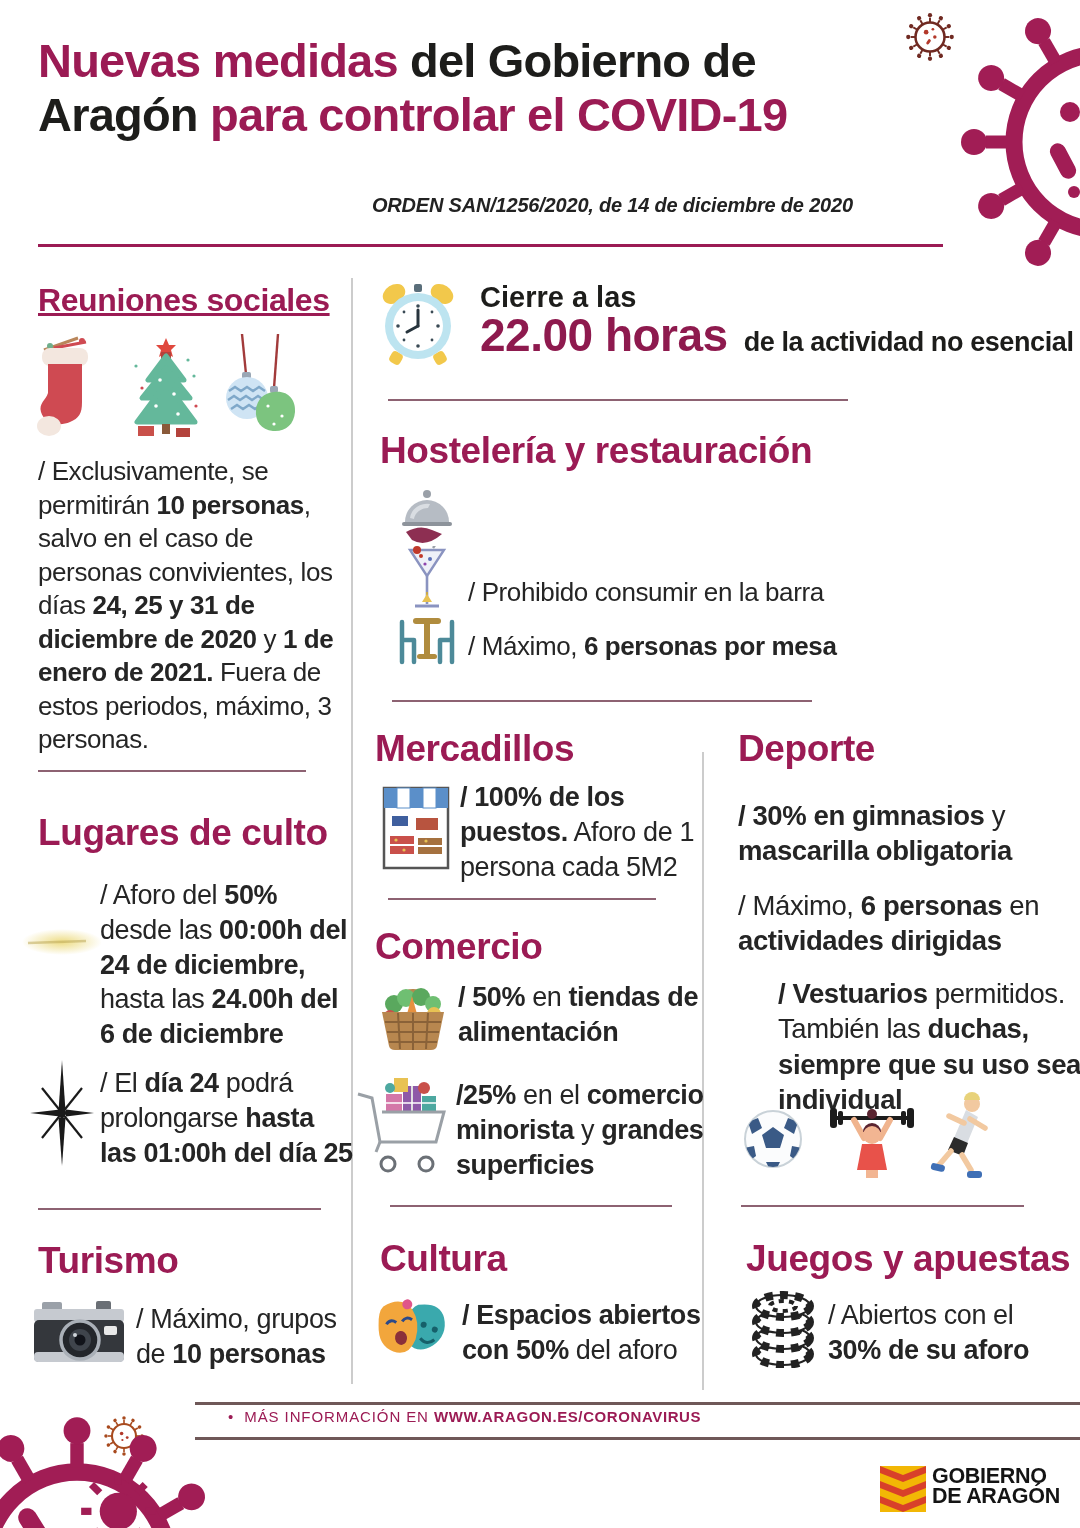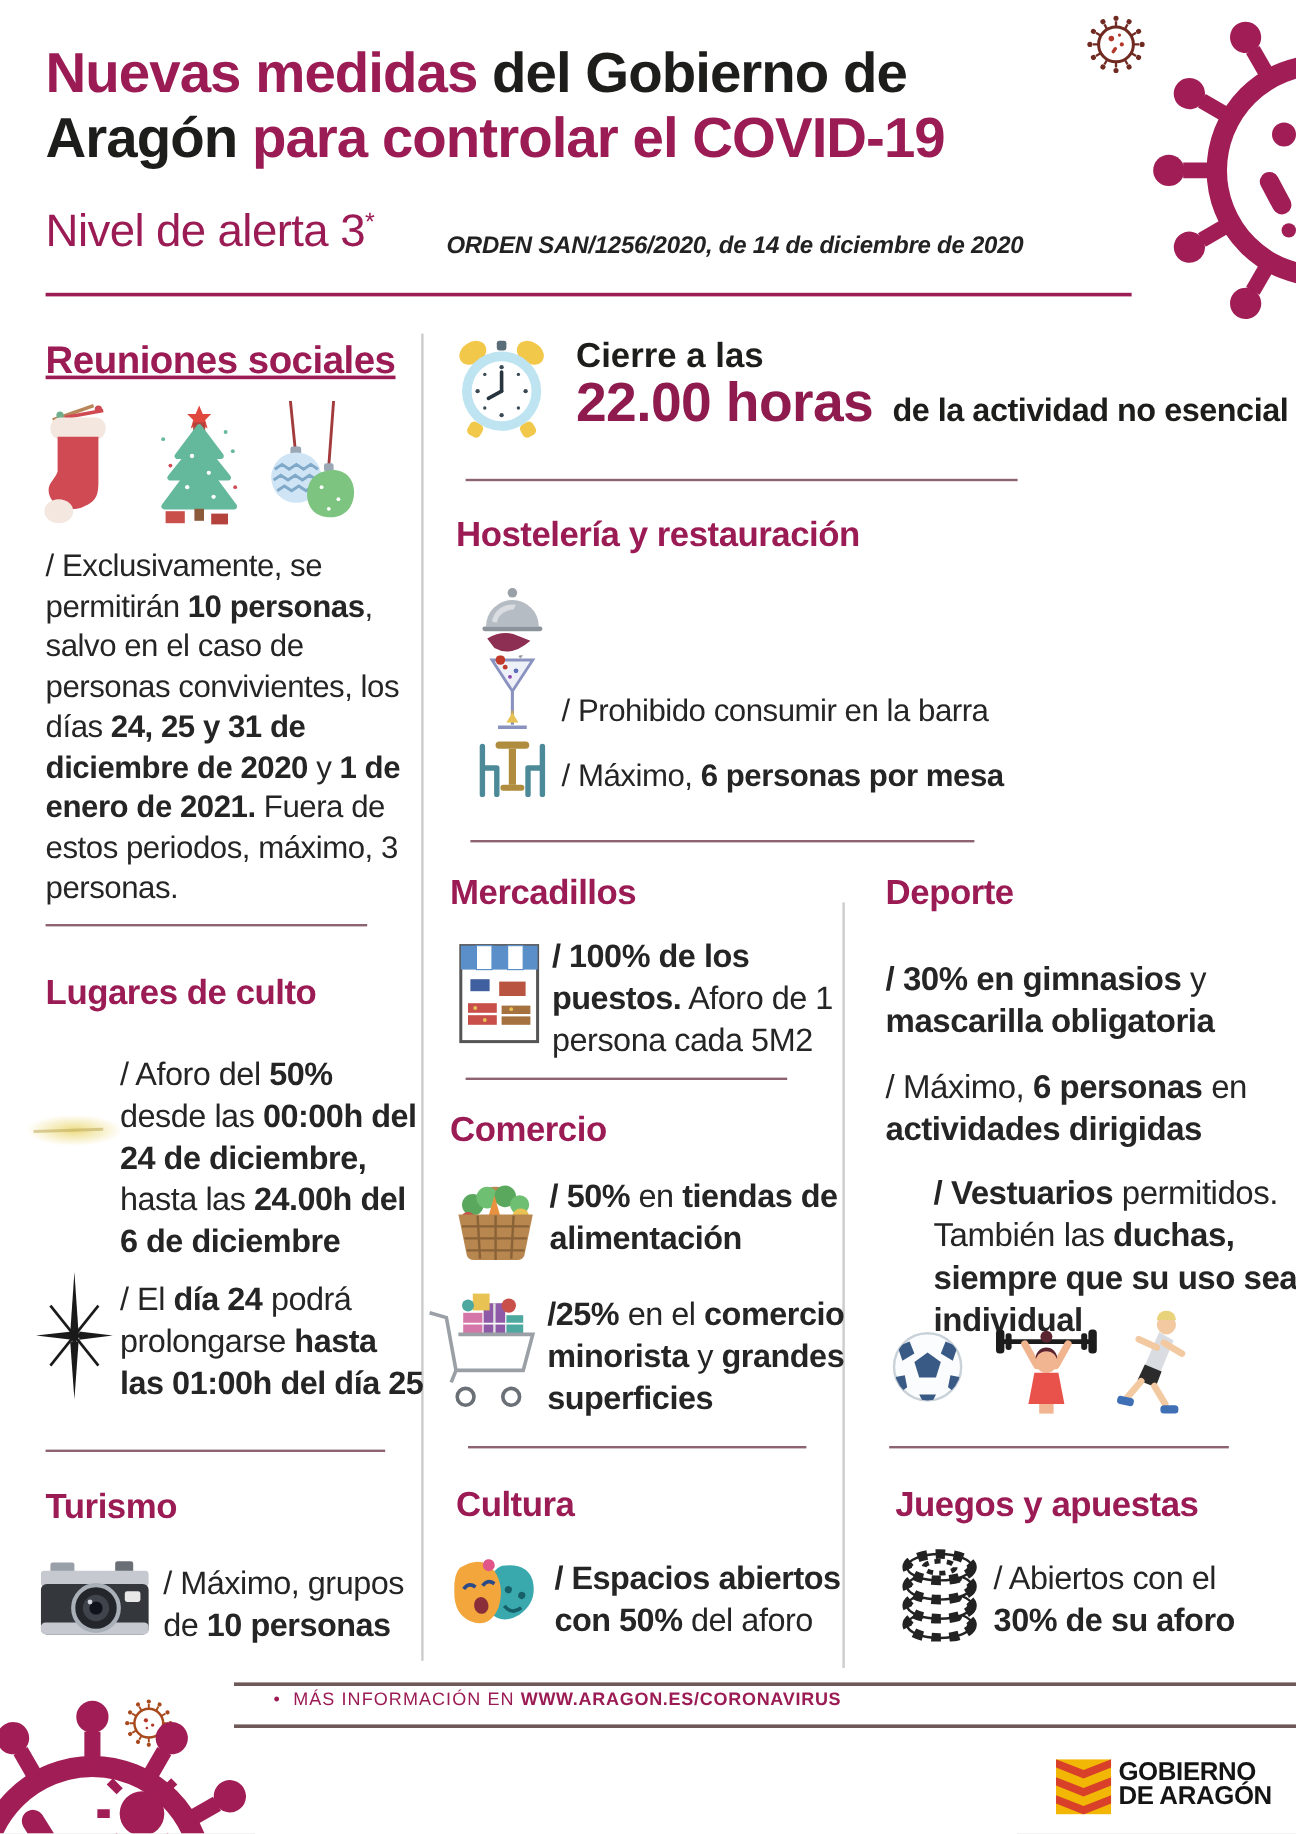--- a/index.html
+++ b/index.html
@@ -16,21 +16,21 @@
     line-height:1.14;letter-spacing:-0.8px;color:var(--title-black);}
   .alert{left:38px;top:172px;font-size:38px;color:var(--accent);letter-spacing:-0.5px;}
   .alert sup{font-size:55%;}
   .order{left:372px;top:194px;font-size:20px;font-style:italic;font-weight:700;
     color:#222;letter-spacing:-0.2px;}
   .hrule{height:3px;background:var(--accent);}
   .srule{height:2px;background:#8d6272;}
   .vrule{width:2px;background:#cccccc;}
   .frule{height:3px;background:#6F5858;}
   
-  .sec-h{font-weight:700;color:var(--accent);letter-spacing:-0.4px;font-size:29px;}
+  .sec-h{font-weight:700;color:var(--accent);letter-spacing:-0.4px;font-size:37px;}
   .sec-h.big{font-size:32px;text-decoration:underline;}
   
   .txt{line-height:1.29;letter-spacing:-0.4px;color:#252525;}
   .t26{font-size:26px;}
   .t27{font-size:27px;}
   .t24{font-size:24px;letter-spacing:-0.6px;}
   .t28{font-size:27.5px;}
   
   .cierre1{left:480px;top:281px;font-size:29px;font-weight:700;color:var(--title-black);}
   .cierre-row{left:480px;top:308px;display:flex;align-items:baseline;gap:16px;white-space:nowrap;}
@@ -164,21 +164,20 @@
       <circle cx="118" cy="120" r="10"></circle>
       <rect x="103" y="150" width="16" height="38" rx="8" transform="rotate(-28 111 169)"></rect>
       <circle cx="172" cy="182" r="8"></circle>
       <circle cx="143" cy="97" r="6"></circle>
       <rect x="177" y="148" width="14" height="32" rx="7" transform="rotate(18 184 164)"></rect>
       <circle cx="122" cy="200" r="6"></circle>
     </g>
   </svg>
 
   <div class="abs title"><span class="m">Nuevas medidas</span><span> del Gobierno de Aragón </span><span class="m">para controlar el COVID-19</span></div>
-  <div class="abs alert"><span>Nivel de alerta 3</span><sup>*</sup></div>
   <div class="abs order">ORDEN SAN/1256/2020, de 14 de diciembre de 2020</div>
   <div class="abs hrule" style="left:38px;top:244px;width:905px"></div>
 
   <div class="abs vrule" style="left:351px;top:278px;height:1106px"></div>
   <div class="abs vrule" style="left:702px;top:752px;height:638px"></div>
 
   <div class="abs sec-h big" style="left:38px;top:282px">Reuniones sociales</div>
 
   <svg class="abs" style="left:36px;top:334px;width:62px;height:106px" viewBox="0 0 62 106">
     <line x1="8" y1="16" x2="42" y2="4" stroke="#b9865a" stroke-width="3"></line>

